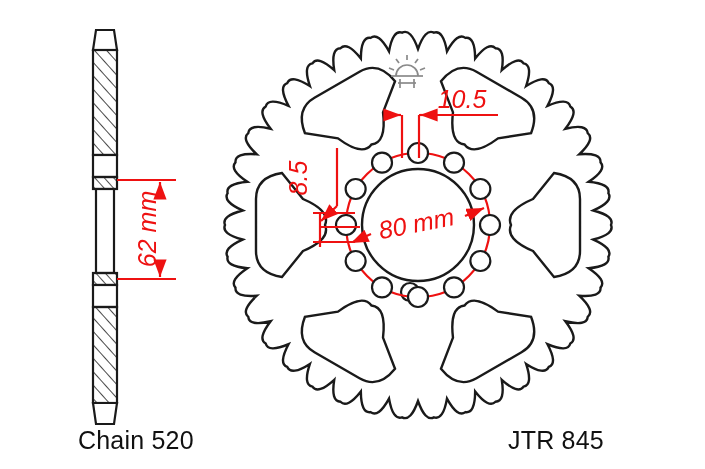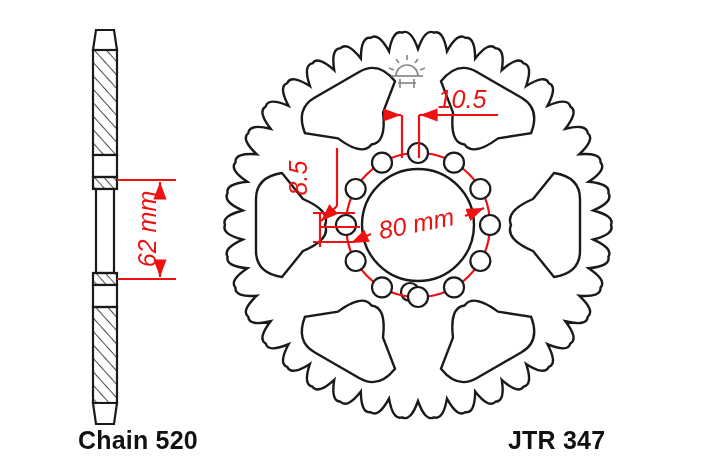--- a/index.html
+++ b/index.html
@@ -18,21 +18,21 @@
   #drawing {
     position: absolute;
     left: 0;
     top: 0;
     width: 705px;
     height: 469px;
   }
   .caption {
     position: absolute;
     font-family: "Liberation Sans", sans-serif;
-    font-weight: bold;
+    font-weight: normal;
     font-size: 25px;
     color: #111111;
     letter-spacing: 0.2px;
     white-space: nowrap;
   }
   #chain-label {
     left: 78px;
     top: 426px;
   }
   #part-label {
@@ -201,14 +201,14 @@
       <line x1="418" y1="59" x2="415" y2="63"></line>
       <line x1="389" y1="68" x2="394" y2="70"></line>
       <line x1="425" y1="68" x2="420" y2="70"></line>
       <line x1="400" y1="79" x2="400" y2="88"></line>
       <line x1="414" y1="79" x2="414" y2="88"></line>
       <line x1="398" y1="83" x2="416" y2="83"></line>
     </g>
   </svg>
 
   <div class="caption" id="chain-label">Chain 520</div>
-  <div class="caption" id="part-label">JTR 347</div>
+  <div class="caption" id="part-label">JTR 845</div>
 </div>
 
 </body></html>

